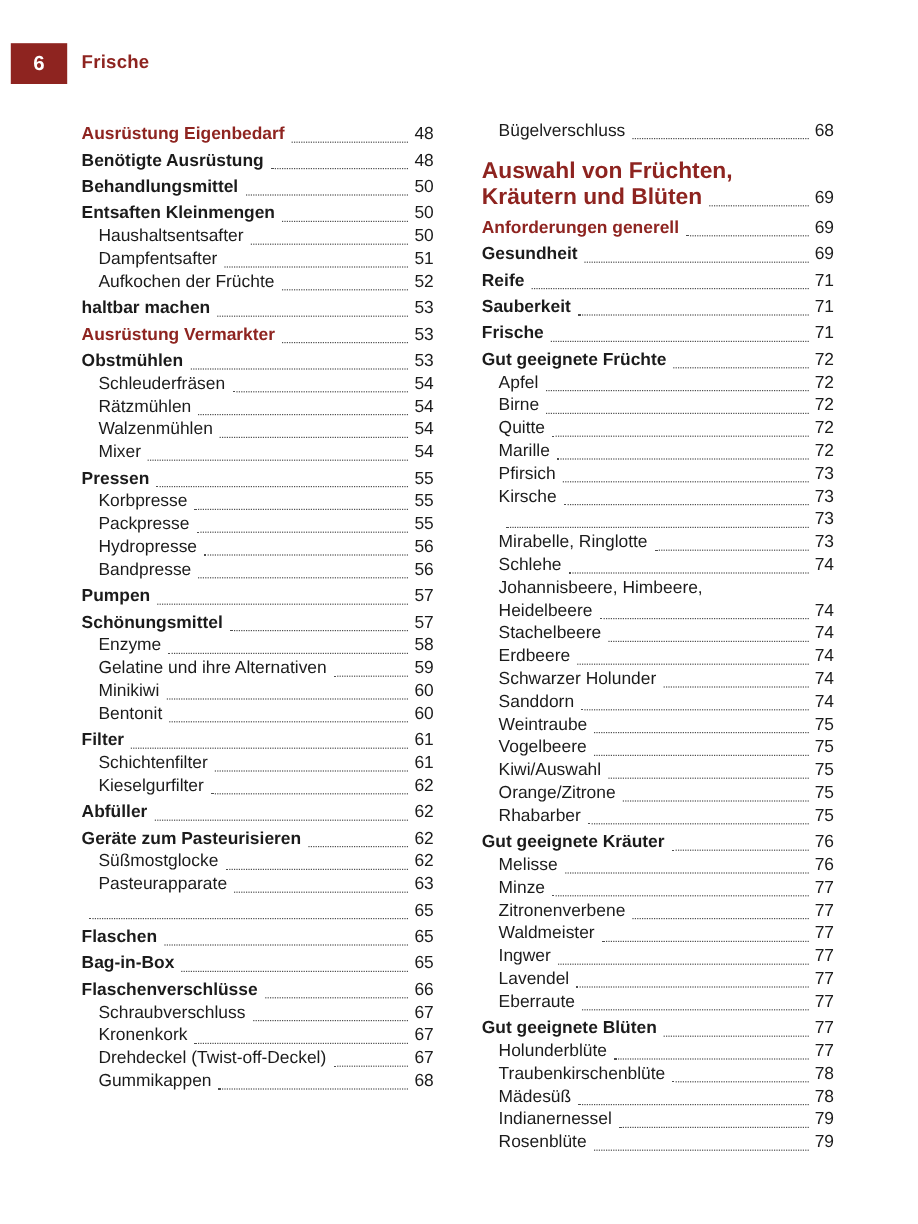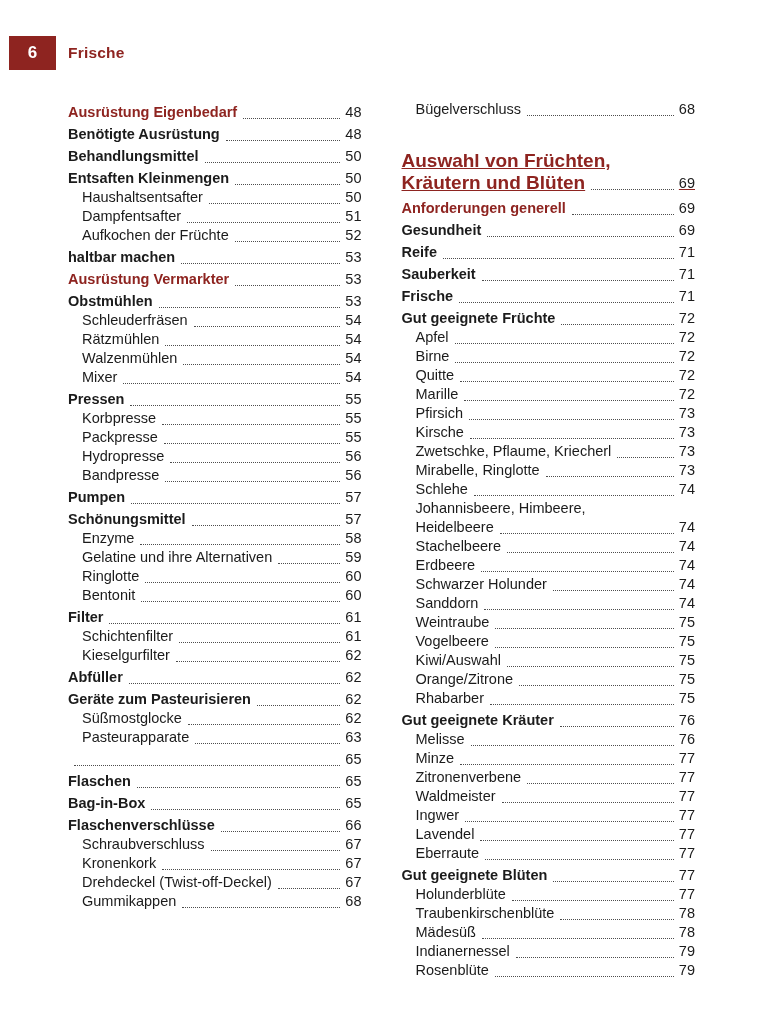--- a/index.html
+++ b/index.html
@@ -48,22 +48,21 @@
   .col { flex: 1 1 0; min-width: 0; }
   .toc-entry { font-size: 14.5px; line-height: 19px; }
   .toc-entry.bold, .toc-entry.section { font-weight: 700; margin-top: 3px; }
   .toc-entry.section { color: var(--accent); }
   .toc-entry.item { padding-left: 14px; }
   .toc-entry.chapter {
     color: var(--accent);
     font-weight: 700;
     font-size: 19px;
     line-height: 22px;
-    margin: 31px 0 5px;
-    text-decoration: underline;
+    margin: 13px 0 5px;
   }
   .toc-row { display: flex; align-items: flex-end; }
   .toc-label { white-space: nowrap; }
   .leader {
     flex: 1 1 auto;
     min-width: 10px;
     border-bottom: 1.5px dotted var(--leader);
     margin: 0 5px 3.5px 6px;
   }
   .chapter .leader { margin-bottom: 4.5px; }
@@ -242,21 +241,21 @@
         </div>
         <div class="toc-entry item">
           <div class="toc-row">
             <span class="toc-label">Gelatine und ihre Alternativen</span>
             <span class="leader"></span>
             <span class="pagenum">59</span>
           </div>
         </div>
         <div class="toc-entry item">
           <div class="toc-row">
-            <span class="toc-label">Ringlotte</span>
+            <span class="toc-label">Minikiwi</span>
             <span class="leader"></span>
             <span class="pagenum">60</span>
           </div>
         </div>
         <div class="toc-entry item">
           <div class="toc-row">
             <span class="toc-label">Bentonit</span>
             <span class="leader"></span>
             <span class="pagenum">60</span>
           </div>
@@ -461,21 +460,20 @@
         </div>
         <div class="toc-entry item">
           <div class="toc-row">
             <span class="toc-label">Kirsche</span>
             <span class="leader"></span>
             <span class="pagenum">73</span>
           </div>
         </div>
         <div class="toc-entry item">
           <div class="toc-row">
-            <span class="toc-label">Zwetschke, Pflaume, Kriecherl</span>
             <span class="leader"></span>
             <span class="pagenum">73</span>
           </div>
         </div>
         <div class="toc-entry item">
           <div class="toc-row">
             <span class="toc-label">Mirabelle, Ringlotte</span>
             <span class="leader"></span>
             <span class="pagenum">73</span>
           </div>

